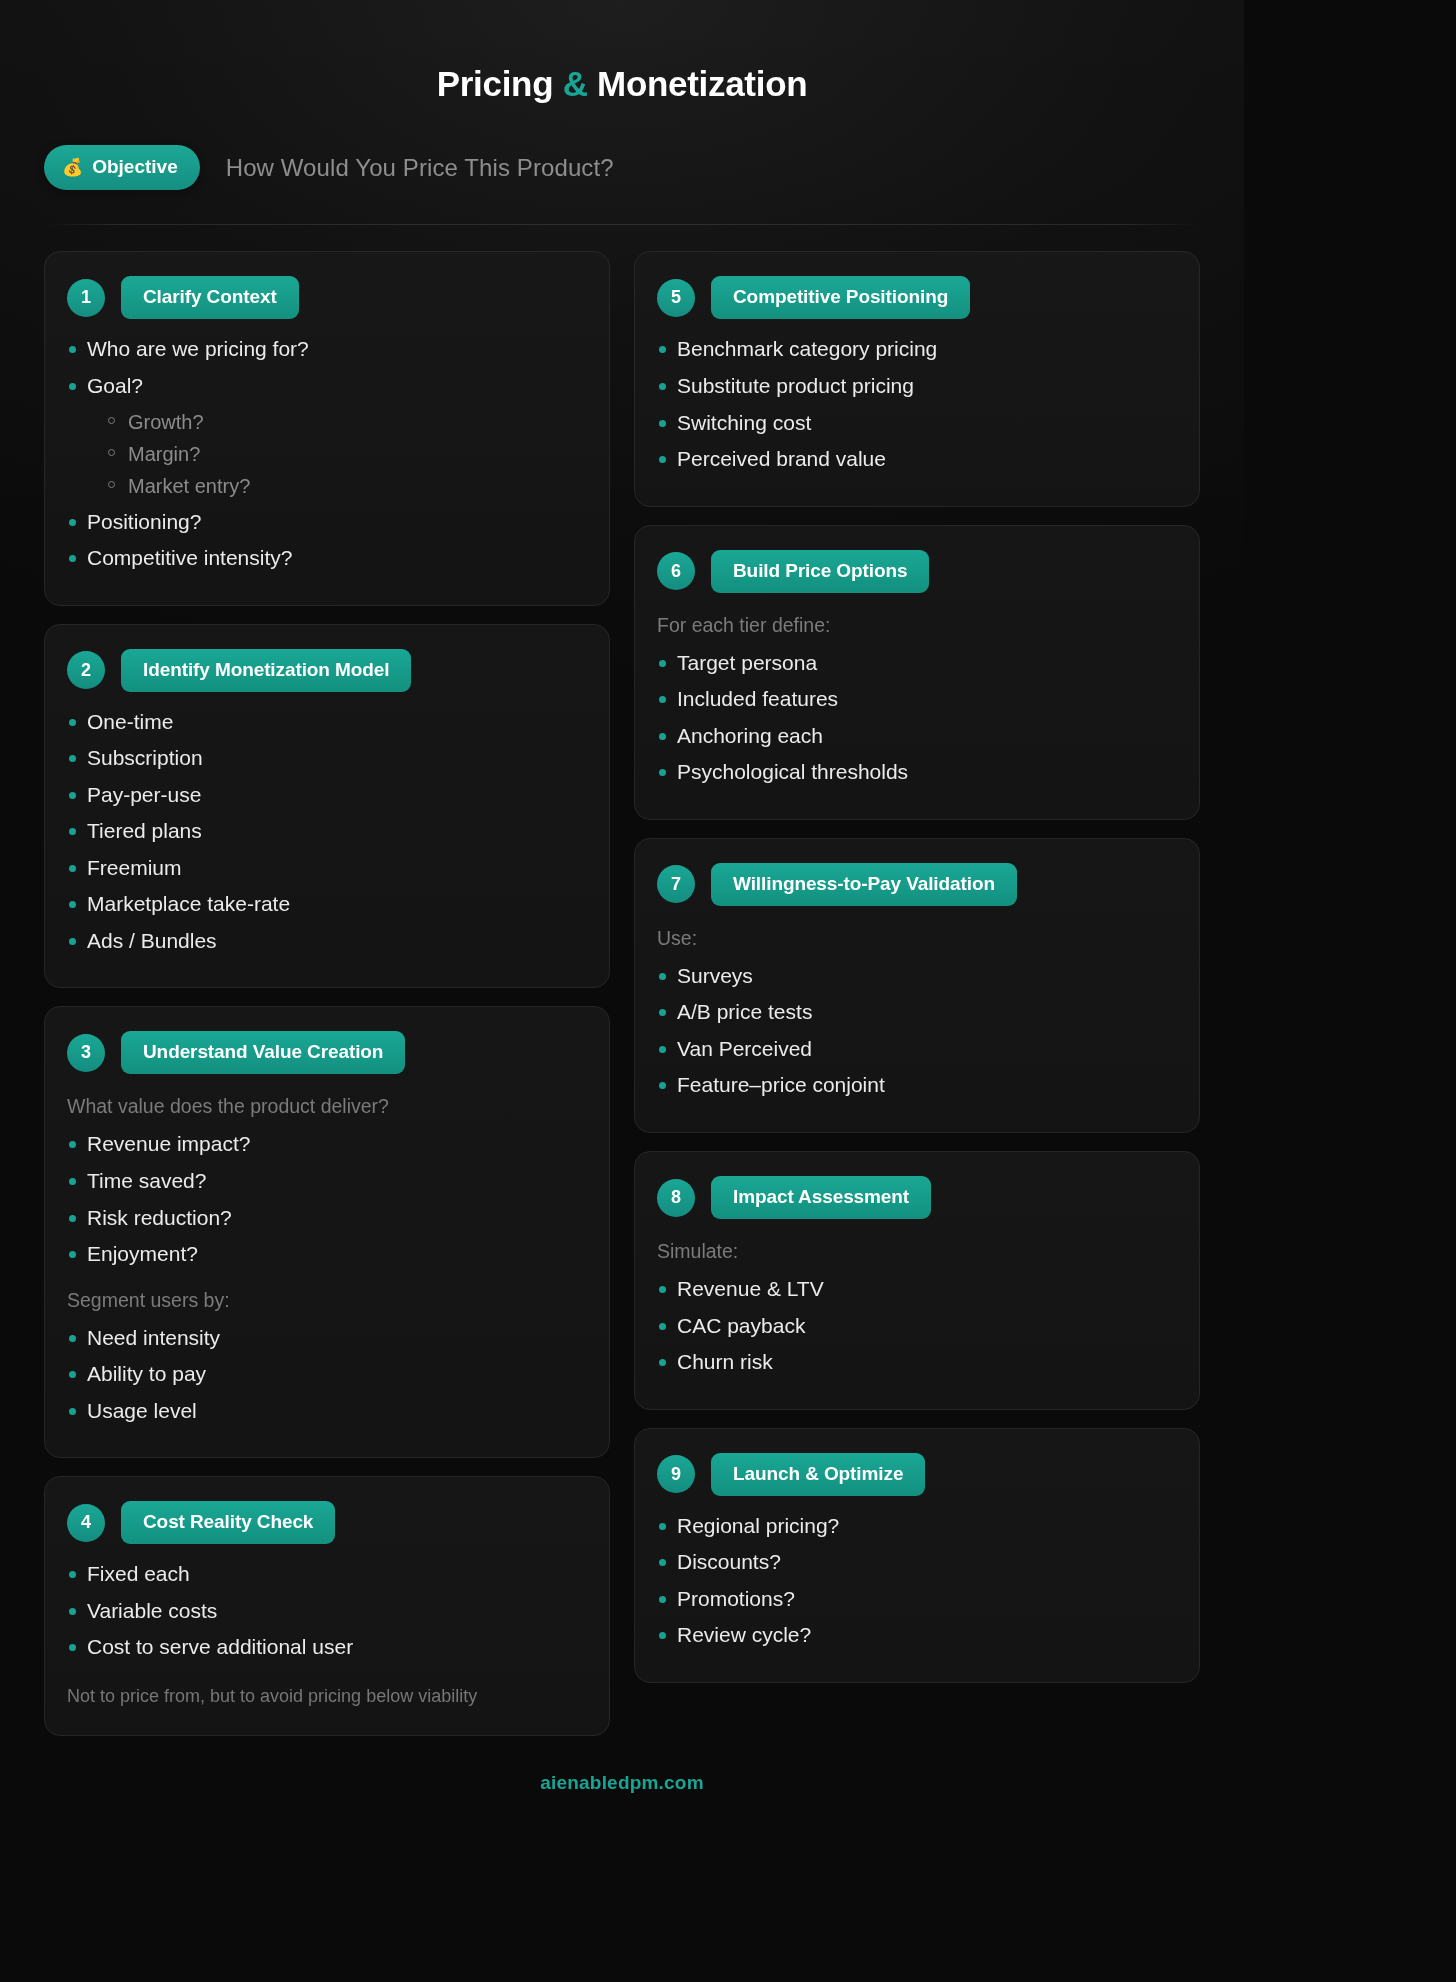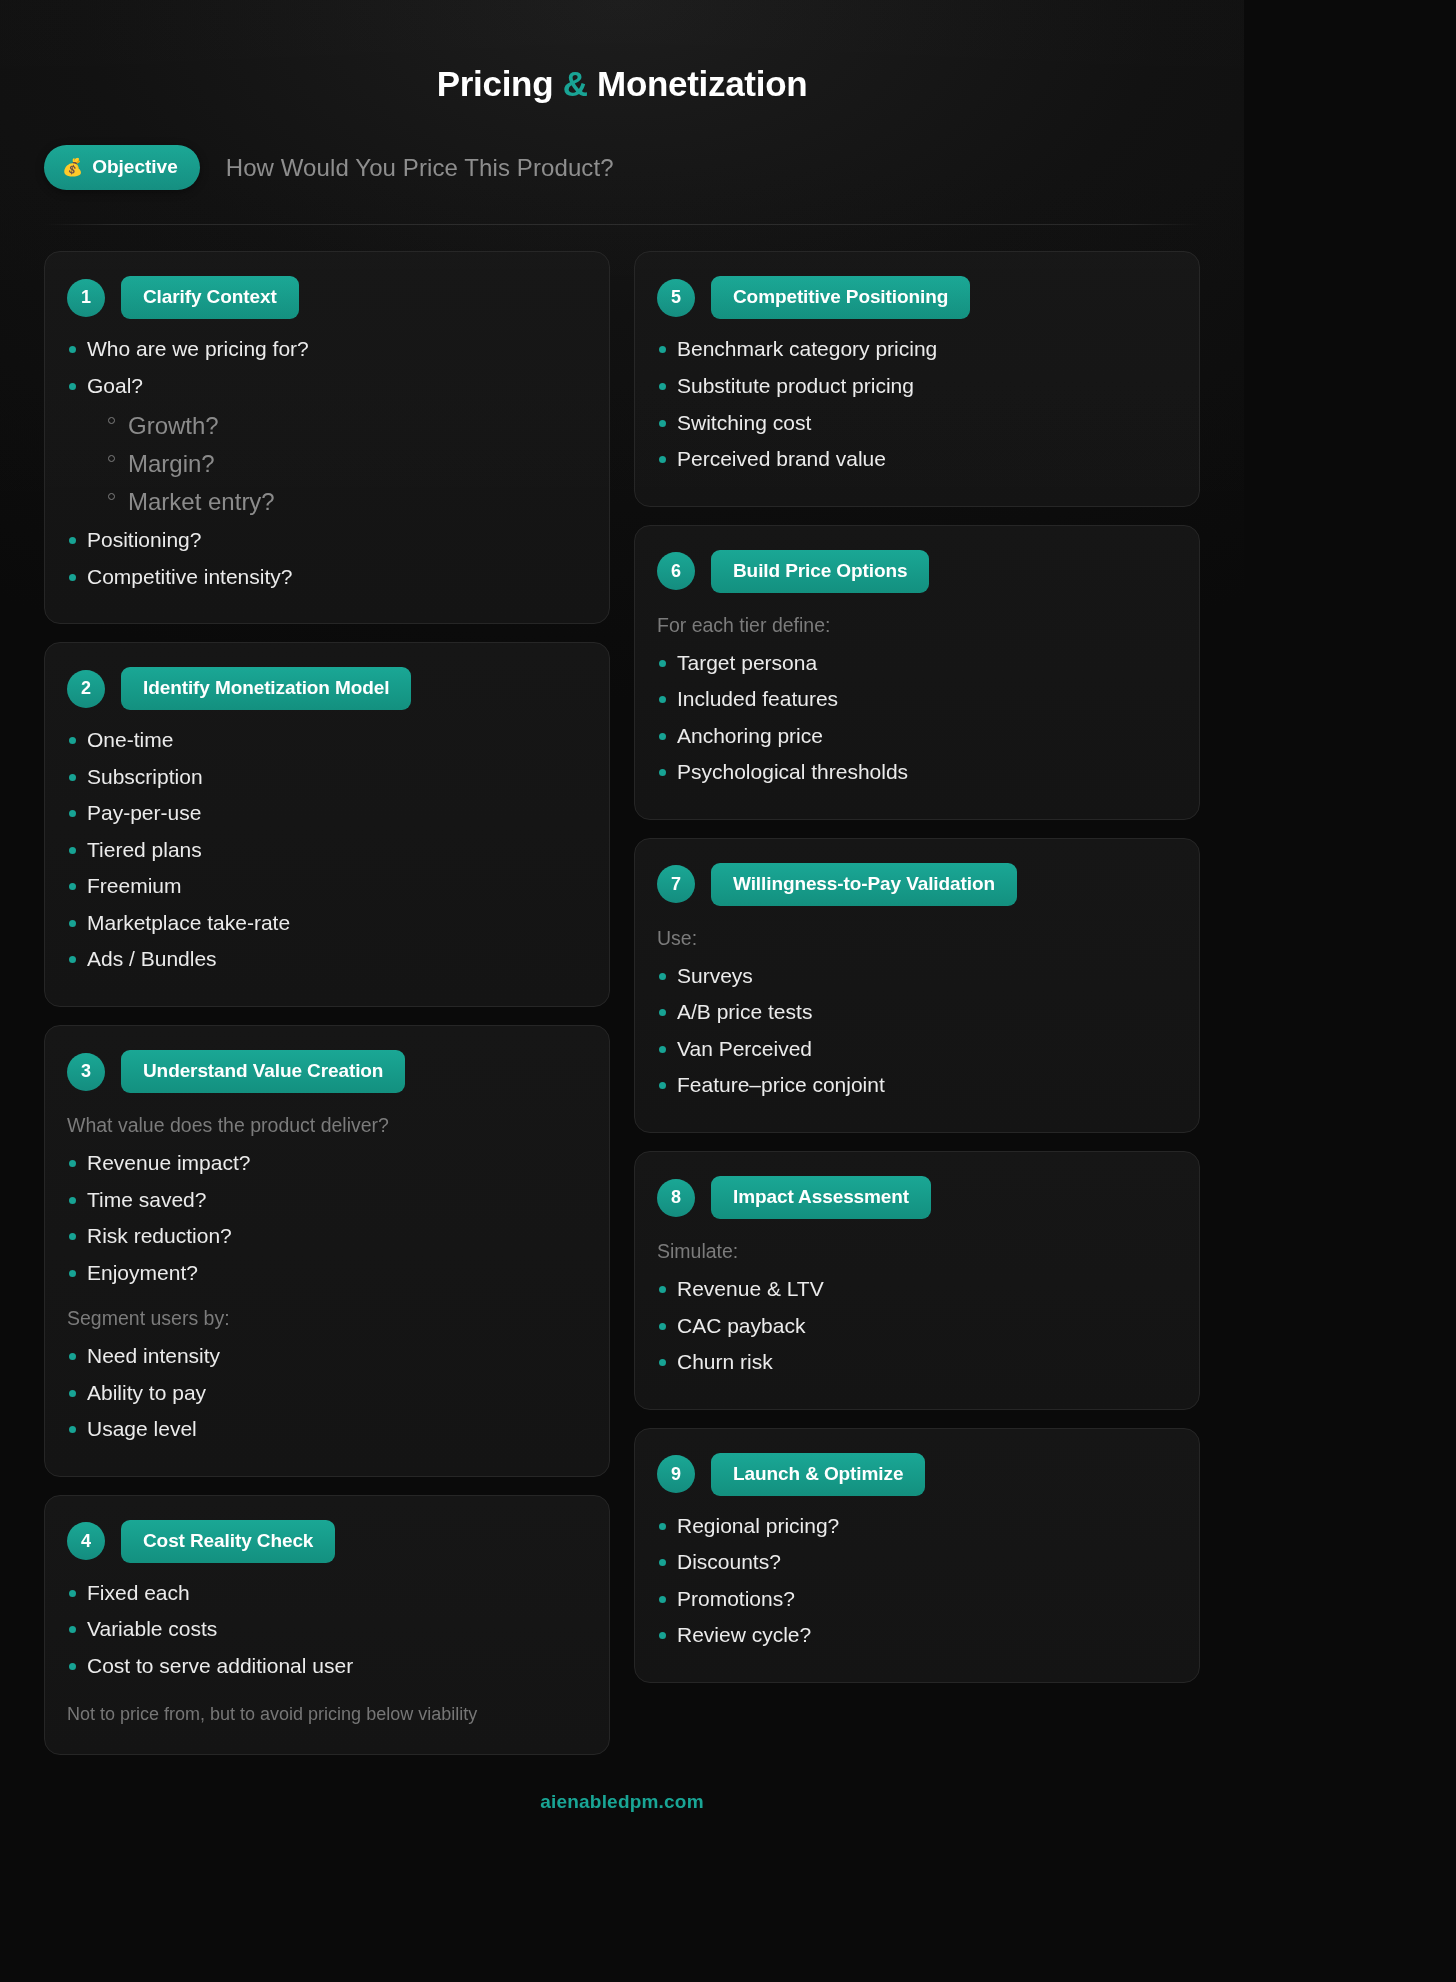--- a/index.html
+++ b/index.html
@@ -176,21 +176,21 @@
   }
 
   ul.subbullets {
     list-style: none;
     margin: 4px 0 4px 0;
     padding: 0 0 0 20px;
   }
   ul.subbullets > li {
     position: relative;
     padding-left: 21px;
-    font-size: 24px;
+    font-size: 20px;
     line-height: 1.55;
     color: #8b8b8b;
     margin-bottom: 1px;
   }
   ul.subbullets > li::before {
     content: "";
     position: absolute;
     left: 1px;
     top: 10px;
     width: 7px;
@@ -315,21 +315,21 @@
         </div>
         <div class="card">
           <div class="card-head">
             <div class="step-num">6</div>
             <div class="step-title">Build Price Options</div>
           </div>
           <div class="sublabel">For each tier define:</div>
           <ul class="bullets tightlist">
             <li>Target persona</li>
             <li>Included features</li>
-            <li>Anchoring price</li>
+            <li>Anchoring each</li>
             <li>Psychological thresholds</li>
           </ul>
         </div>
         <div class="card">
           <div class="card-head">
             <div class="step-num">7</div>
             <div class="step-title">Willingness-to-Pay Validation</div>
           </div>
           <div class="sublabel">Use:</div>
           <ul class="bullets tightlist">

